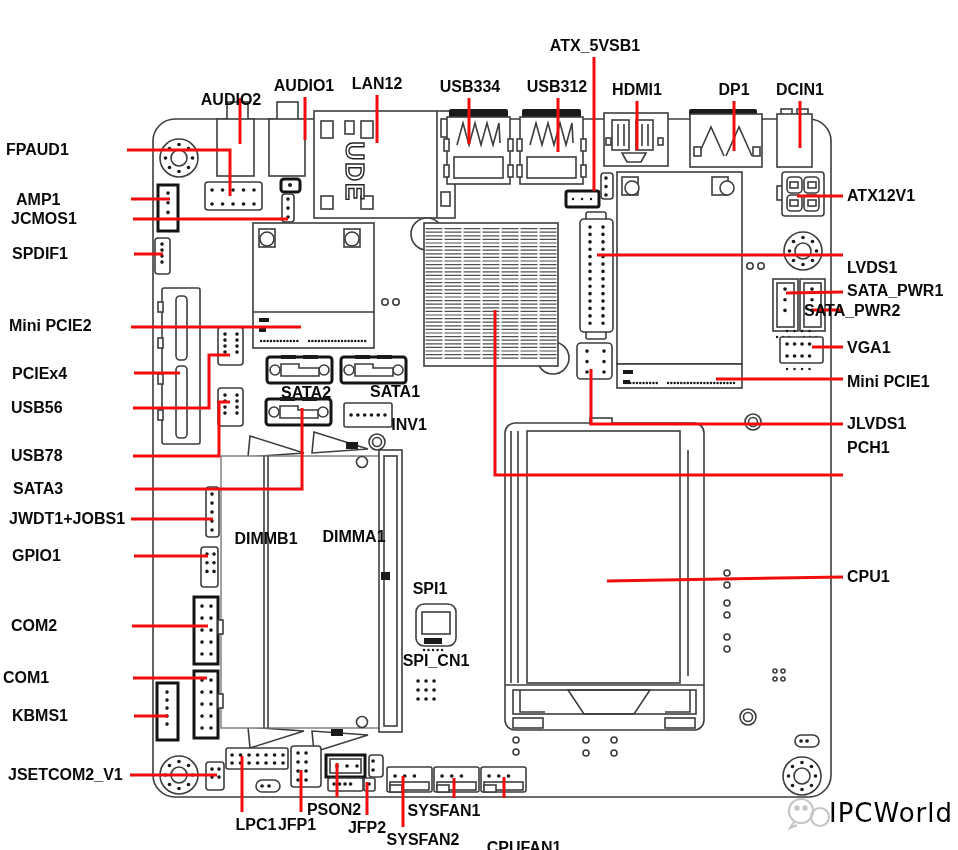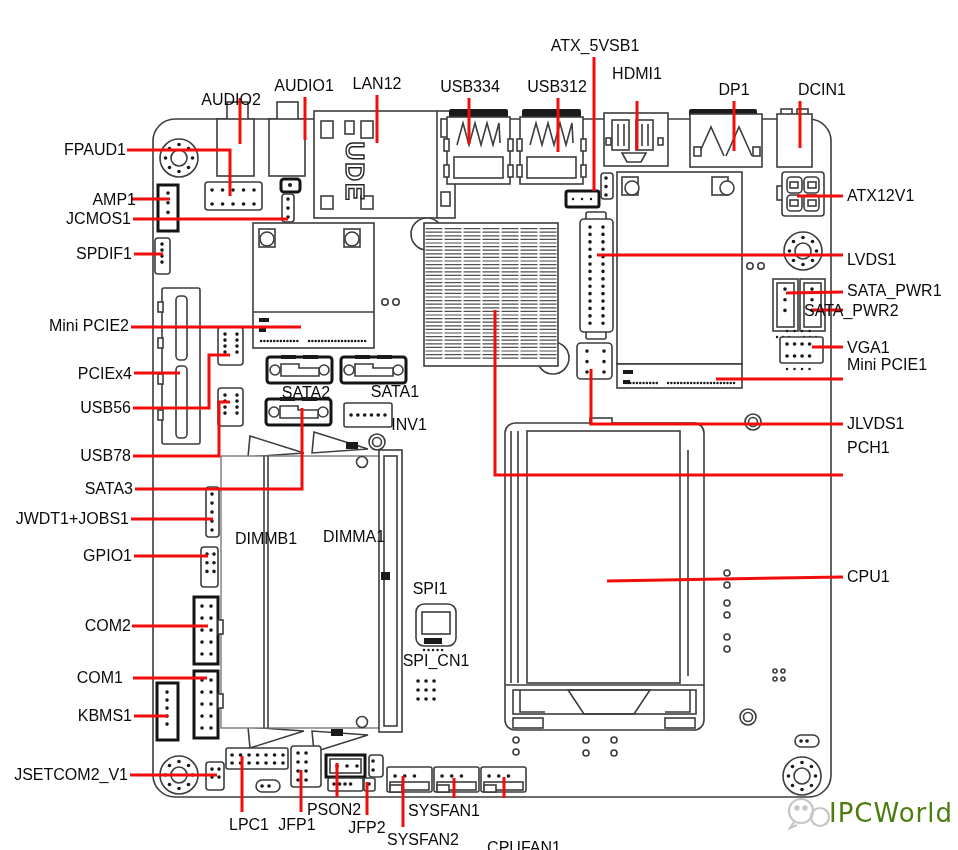--- a/index.html
+++ b/index.html
@@ -12,26 +12,26 @@
   .on  { fill:none;    stroke:#3d3d3d; stroke-width:1.6; }
   .gy  { fill:#ffffff; stroke:#7a7a7a; stroke-width:1.4; }
   .th  { fill:#ffffff; stroke:#141414; stroke-width:3; }
   .bk  { fill:#1a1a1a; stroke:none; }
   .pn  { fill:none; stroke:#1a1a1a; stroke-width:3.6; stroke-linecap:round; }
   .pn2 { fill:none; stroke:#1a1a1a; stroke-width:2.4; stroke-linecap:round; }
   .red { fill:none; stroke:#f20d0d; stroke-width:3; }
   .fin { fill:none; stroke:#4f4f4f; stroke-width:17; stroke-dasharray:1.2 2.4; }
 
   
-  .lbl { position:absolute; font-weight:400; font-size:16px; line-height:19px; color:#0a0a0a; }
+  .lbl { position:absolute; font-weight:700; font-size:16px; line-height:19px; color:#0a0a0a; }
   .c { text-align:center; width:140px; }
-  .r { text-align:right;  width:120px; }
+  .r {  width:120px; }
   .l { white-space:nowrap; }
   .wm { position:absolute; left:829px; top:798px; font-family:"DejaVu Sans", sans-serif;
-        font-weight:400; font-size:26px; color:#4d7c0f; letter-spacing:1px; }
+        font-weight:400; font-size:26px; color:#000000; letter-spacing:1px; }
 </style>
 </head>
 <body>
 
 <div id="stage">
 
 <svg width="958" height="850" viewBox="0 0 958 850">
   <defs>
     <g id="mh">
       <circle class="o" r="19"></circle>
@@ -481,59 +481,59 @@
     <line class="red" x1="504" y1="777" x2="504" y2="798"></line>
   </g>
 </svg>
 
 <div class="lbl c" style="left:525px;top:36px">ATX_5VSB1</div>
 <div class="lbl c" style="left:161px;top:90px">AUDIO2</div>
 <div class="lbl c" style="left:234px;top:76px">AUDIO1</div>
 <div class="lbl c" style="left:307px;top:74px">LAN12</div>
 <div class="lbl c" style="left:400px;top:77px">USB334</div>
 <div class="lbl c" style="left:487px;top:77px">USB312</div>
-<div class="lbl c" style="left:567px;top:64px">HDMI1</div>
+<div class="lbl c" style="left:567px;top:80px">HDMI1</div>
 <div class="lbl c" style="left:664px;top:80px">DP1</div>
-<div class="lbl c" style="left:752px;top:80px">DCIN1</div>
+<div class="lbl c" style="left:730px;top:80px">DCIN1</div>
 
 <div class="lbl r" style="left:6px;top:140px">FPAUD1</div>
 <div class="lbl r" style="left:16px;top:190px">AMP1</div>
 <div class="lbl r" style="left:11px;top:209px">JCMOS1</div>
 <div class="lbl r" style="left:12px;top:244px">SPDIF1</div>
 <div class="lbl r" style="left:9px;top:316px">Mini PCIE2</div>
 <div class="lbl r" style="left:12px;top:364px">PCIEx4</div>
 <div class="lbl r" style="left:11px;top:398px">USB56</div>
 <div class="lbl r" style="left:11px;top:446px">USB78</div>
 <div class="lbl r" style="left:13px;top:479px">SATA3</div>
 <div class="lbl r" style="left:9px;top:509px">JWDT1+JOBS1</div>
 <div class="lbl r" style="left:12px;top:546px">GPIO1</div>
 <div class="lbl r" style="left:11px;top:616px">COM2</div>
 <div class="lbl r" style="left:3px;top:668px">COM1</div>
 <div class="lbl r" style="left:12px;top:706px">KBMS1</div>
 <div class="lbl r" style="left:8px;top:765px">JSETCOM2_V1</div>
 
 <div class="lbl l" style="left:847px;top:186px">ATX12V1</div>
-<div class="lbl l" style="left:847px;top:250px">LVDS1</div>
+<div class="lbl l" style="left:847px;top:258px">LVDS1</div>
 <div class="lbl l" style="left:847px;top:281px">SATA_PWR1</div>
 <div class="lbl l" style="left:804px;top:301px">SATA_PWR2</div>
 <div class="lbl l" style="left:847px;top:338px">VGA1</div>
-<div class="lbl l" style="left:847px;top:355px">Mini PCIE1</div>
+<div class="lbl l" style="left:847px;top:372px">Mini PCIE1</div>
 <div class="lbl l" style="left:847px;top:414px">JLVDS1</div>
 <div class="lbl l" style="left:847px;top:438px">PCH1</div>
 <div class="lbl l" style="left:847px;top:567px">CPU1</div>
 
 <div class="lbl c" style="left:236px;top:383px">SATA2</div>
 <div class="lbl c" style="left:325px;top:382px">SATA1</div>
 <div class="lbl c" style="left:339px;top:415px">INV1</div>
 <div class="lbl c" style="left:196px;top:529px">DIMMB1</div>
 <div class="lbl c" style="left:284px;top:527px">DIMMA1</div>
 <div class="lbl c" style="left:360px;top:579px">SPI1</div>
 <div class="lbl c" style="left:366px;top:651px">SPI_CN1</div>
 
-<div class="lbl c" style="left:179px;top:815px">LPC1</div>
+<div class="lbl c" style="left:186px;top:815px">LPC1</div>
 <div class="lbl c" style="left:227px;top:815px">JFP1</div>
 <div class="lbl c" style="left:264px;top:800px">PSON2</div>
 <div class="lbl c" style="left:297px;top:818px">JFP2</div>
 <div class="lbl c" style="left:353px;top:830px">SYSFAN2</div>
 <div class="lbl c" style="left:374px;top:801px">SYSFAN1</div>
 <div class="lbl c" style="left:454px;top:838px">CPUFAN1</div>
 
 <div class="wm">IPCWorld</div>
 
 </div>

